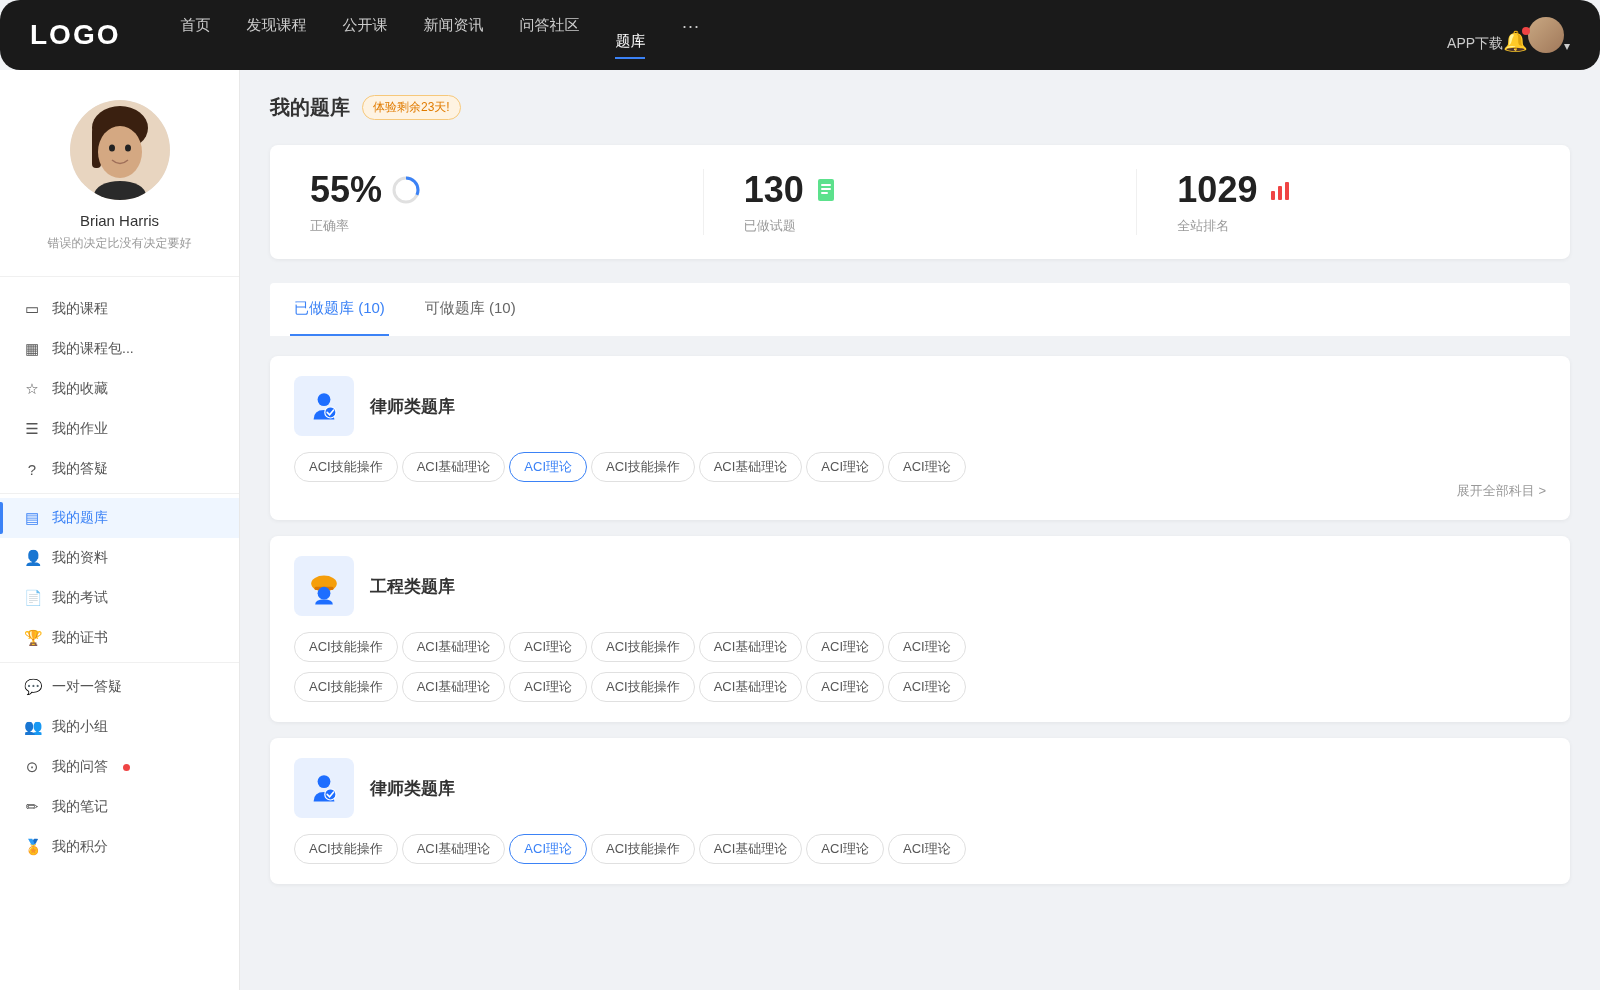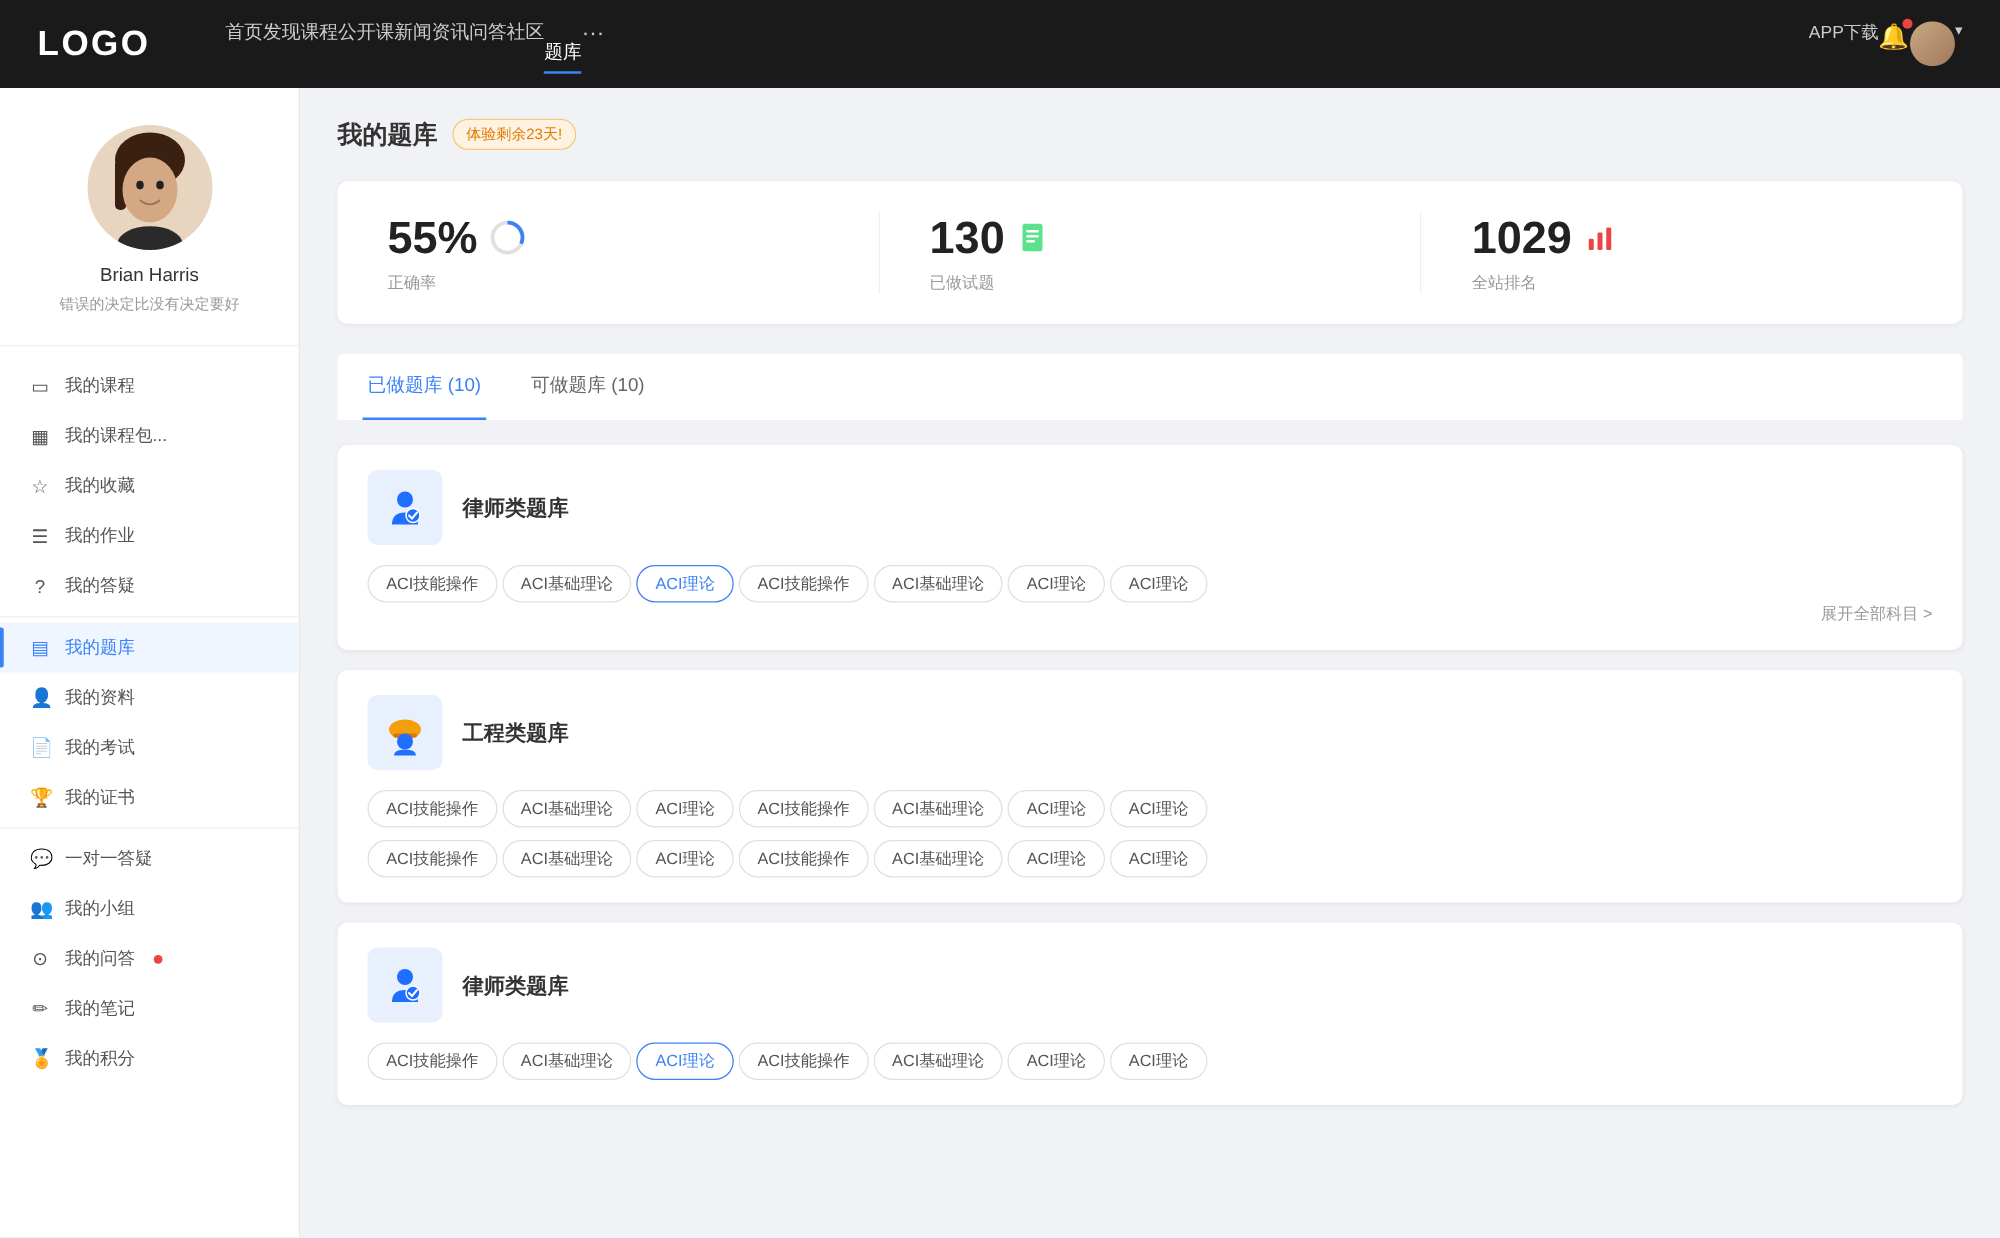--- a/index.html
+++ b/index.html
@@ -8,30 +8,32 @@
     
     .navbar {
       background: #1a1a1a;
       height: 70px;
       display: flex;
       align-items: center;
       padding: 0 30px;
       position: fixed;
       top: 0; left: 0; right: 0;
       z-index: 100;
+      border-radius: 20px;
     }
     .navbar-logo {
       color: white;
       font-size: 28px;
       font-weight: bold;
       margin-right: 60px;
       letter-spacing: 2px;
     }
     .navbar-links {
       display: flex;
+      gap: 36px;
       flex: 1;
     }
     .navbar-link {
       color: #ccc;
       font-size: 15px;
       cursor: pointer;
       position: relative;
       padding-bottom: 4px;
     }
     .navbar-link.active {
@@ -46,21 +48,21 @@
       height: 2px;
       background: #3b82f6;
     }
     .navbar-more {
       color: #ccc;
       font-size: 18px;
       cursor: pointer;
     }
     .navbar-right {
       display: flex;
-      align-items: flex-start;
+      align-items: flex-end;
     }
     .navbar-appdown {
       color: #ccc;
       font-size: 14px;
       cursor: pointer;
     }
     .notification-bell {
       color: #ccc;
       font-size: 20px;
       cursor: pointer;

